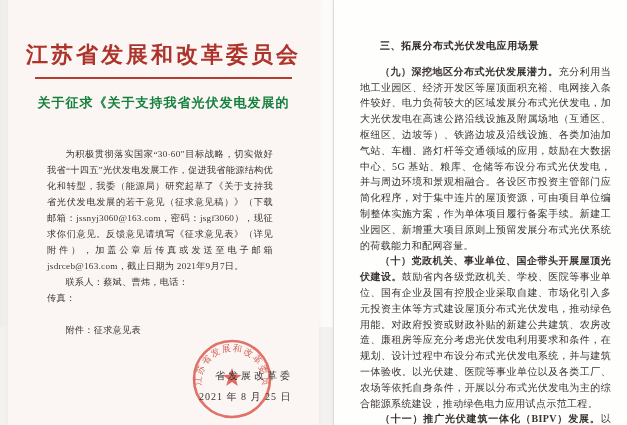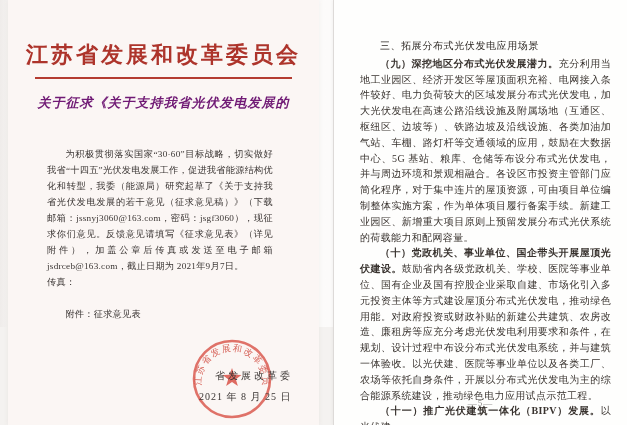--- a/index.html
+++ b/index.html
@@ -33,22 +33,22 @@
     text-align: center;
     font-size: 22px; font-weight: bold; color: #ad342b;
     letter-spacing: 3px;
   }
   .header-rule {
     position: absolute; left: 27px; top: 77px; width: 257px; height: 2px;
     background: #b43c31;
   }
   .notice-title {
     position: absolute; left: 18px; top: 92px; width: 275px;
-    text-align: center; font-size: 13px; font-weight: bold; color: #701a75;
-    line-height: 21px; letter-spacing: 1px; font-style: italic;
+    text-align: center; font-size: 13px; font-weight: bold; color: #15803d;
+    line-height: 21px; letter-spacing: 1px;
   }
   .left-body {
     position: absolute; left: 39px; top: 146px; width: 226px;
     font-size: 9.2px; color: #3a3533; line-height: 16px;
     text-align: justify; letter-spacing: 0.25px;
   }
   .left-body .salutation { text-align: left; }
   .indent { text-indent: 2em; }
   .attachment-line { margin-top: 16px; text-indent: 2em; }
   .signer-name {
@@ -63,22 +63,22 @@
     position: absolute; left: 181px; top: 334px;
     width: 86px; height: 88px; opacity: 0.88;
   }
   
   .right-body {
     position: absolute; left: 26px; top: 38px; width: 251px;
     font-size: 10px; color: #39332f; line-height: 15.8px;
     text-align: justify; letter-spacing: 0.35px;
   }
   .section-heading {
-    font-weight: normal; text-indent: 2em; color: #2f2a26;
-    letter-spacing: 0.6px; margin-bottom: 2px;
+    font-weight: bold; text-indent: 2em; color: #2f2a26;
+    letter-spacing: 0.6px; margin-bottom: 10px;
   }
   .para { text-indent: 2em; }
   .b { font-weight: bold; }
   .redline {
     text-decoration-color: #cf3b2c;
     text-decoration-thickness: 1.6px;
     text-underline-offset: 3.5px;
   }
   .page-number {
     position: absolute; left: 0; top: 398px; width: 100%;
@@ -93,20 +93,21 @@
   <div class="page page-left">
     <div class="agency-header">江苏省发展和改革委员会</div>
     <div class="header-rule"></div>
 
     <div class="notice-title">
       <div>关于征求《关于支持我省光伏发电发展的</div>
     </div>
 
     <div class="left-body">
       <div class="indent">为积极贯彻落实国家“30·60”目标战略，切实做好我省“十四五”光伏发电发展工作，促进我省能源结构优化和转型，我委（能源局）研究起草了《关于支持我省光伏发电发展的若干意见（征求意见稿）》（下载邮箱：jssnyj3060@163.com，密码：jsgf3060），现征求你们意见。反馈意见请填写《征求意见表》（详见附件），加盖公章后传真或发送至电子邮箱 jsdrceb@163.com，截止日期为 2021年9月7日。</div>
+      <div class="indent">联系人：蔡斌、曹炜，电话：</div>
       <div>传真：</div>
       <div class="attachment-line">附件：征求意见表</div>
     </div>
 
     <svg class="seal" viewBox="0 0 86 88">
       <circle cx="43" cy="45" r="38" fill="none" stroke="#d6453a" stroke-width="2.6" opacity="0.85"></circle>
       <polygon points="43,34 45.35,40.76 52.51,40.91 46.80,45.24 48.88,52.09 43,48 37.12,52.09 39.20,45.24 33.49,40.91 40.65,40.76" fill="#d6453a" opacity="0.9"></polygon>
       <path id="seal-arc" d="M 13 56 A 31 31 0 1 1 73 56" fill="none"></path>
       <text font-size="9" fill="#cf4338" letter-spacing="1.5" opacity="0.95">
         <textPath href="#seal-arc" startOffset="4%">江苏省发展和改革委员会</textPath>

